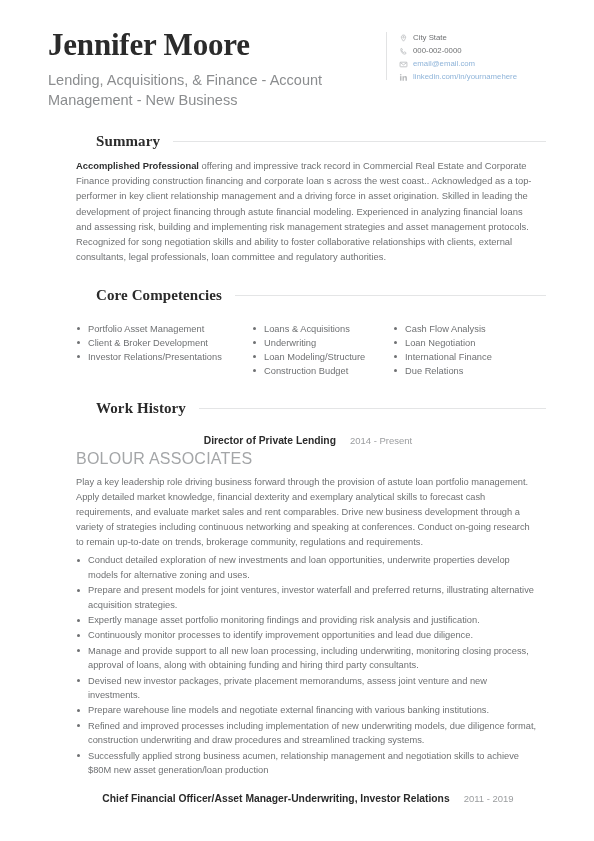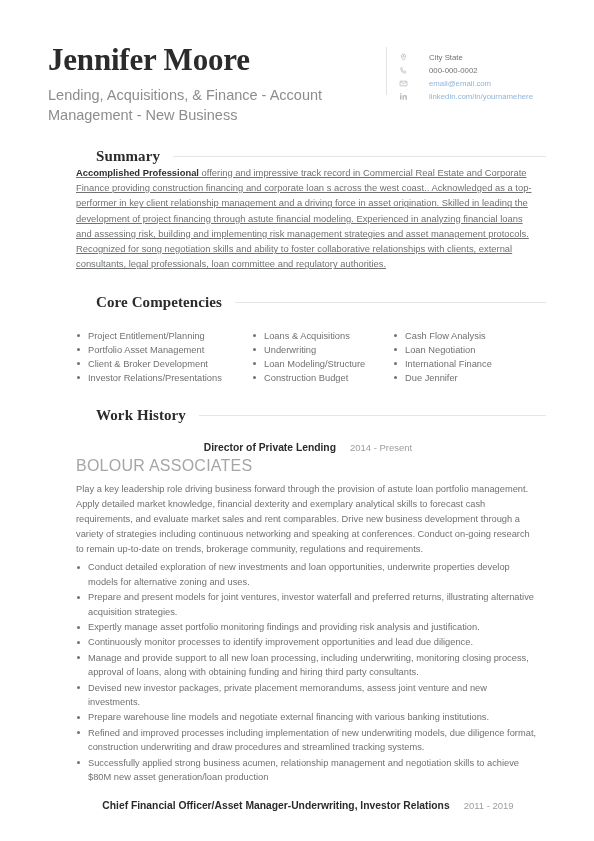--- a/index.html
+++ b/index.html
@@ -12,21 +12,21 @@
     height: 841px;
     font-family: "Liberation Sans", sans-serif;
     color: #5f6163;
     overflow: hidden;
   }
   .page {
     position: relative;
     width: 594px;
     height: 770px;
     box-sizing: border-box;
-    padding: 15px 48px;
+    padding: 0 48px;
   }
 
   
   .header {
     display: flex;
     align-items: flex-start;
     justify-content: space-between;
     padding-top: 28px;
   }
   .identity { width: 345px; }
@@ -57,22 +57,22 @@
     content: "";
     position: absolute;
     left: 0;
     top: 4px;
     bottom: 6px;
     width: 1px;
     background: #e2e3e4;
   }
   .contact-row {
     display: flex;
-    align-items: flex-end;
-    gap: 21px;
+    align-items: flex-start;
+    gap: 5px;
     font-size: 7.8px;
     line-height: 1;
     height: 13px;
     color: #6f7173;
     white-space: nowrap;
   }
   .contact-row .ico {
     width: 9px;
     height: 9px;
     flex: 0 0 9px;
@@ -105,26 +105,25 @@
     height: 1px;
     background: #e4e5e6;
   }
   .section-body {
     padding-left: 28px;
     padding-right: 6px;
   }
 
   
   .summary-text {
-    margin-top: 0;
+    margin-top: 8px;
     font-size: 9.4px;
     line-height: 1.62;
     color: #6f7173;
     text-align: left;
-    text-decoration: underline;
   }
   .summary-text b {
     color: #2f3031;
     font-weight: 700;
   }
 
   
   .comp-wrap {
     margin-top: 18px;
     display: flex;
@@ -233,21 +232,21 @@
         </span>
         <span>City State</span>
       </div>
 
       <div class="contact-row">
         <span class="ico">
           <svg width="9" height="9" viewBox="0 0 12 12" fill="none" stroke="currentColor" stroke-width="1.1" stroke-linejoin="round">
             <path d="M3 1.8c.6 0 .9.3 1.1.9l.35 1c.1.3 0 .6-.25.8l-.5.4c.55 1.2 1.35 2 2.5 2.5l.4-.5c.2-.25.5-.35.8-.25l1 .35c.6.2.9.5.9 1.1 0 .9-.7 1.5-1.6 1.4C4.9 9.2 2.8 7.1 2.4 3.4 2.3 2.5 2.9 1.8 3 1.8z"></path>
           </svg>
         </span>
-        <span>000-000-0002</span>
+        <span>000-002-0000</span>
       </div>
 
       <div class="contact-row link">
         <span class="ico">
           <svg width="9" height="9" viewBox="0 0 12 12" fill="none" stroke="currentColor" stroke-width="1.1">
             <rect x="1.4" y="2.9" width="9.2" height="6.2" rx="0.7"></rect>
             <path d="M1.7 3.4 6 6.5l4.3-3.1"></path>
           </svg>
         </span>
         <span>email@email.com</span>
@@ -278,40 +277,39 @@
 
   <div class="section">
     <div class="section-head">
       <div class="section-title">Core Competencies</div>
       <div class="rule"></div>
     </div>
     <div class="section-body">
       <div class="comp-wrap">
         <div class="comp-col c1">
           <ul class="comp-list">
-            <li>Project Entitlement/Planning</li>
             <li>Portfolio Asset Management</li>
             <li>Client &amp; Broker Development</li>
             <li>Investor Relations/Presentations</li>
           </ul>
         </div>
         <div class="comp-col c2">
           <ul class="comp-list">
             <li>Loans &amp; Acquisitions</li>
             <li>Underwriting</li>
             <li>Loan Modeling/Structure</li>
             <li>Construction Budget</li>
           </ul>
         </div>
         <div class="comp-col c3">
           <ul class="comp-list">
             <li>Cash Flow Analysis</li>
             <li>Loan Negotiation</li>
             <li>International Finance</li>
-            <li>Due Jennifer</li>
+            <li>Due Relations</li>
           </ul>
         </div>
       </div>
     </div>
   </div>
 
   <div class="section">
     <div class="section-head">
       <div class="section-title">Work History</div>
       <div class="rule"></div>

